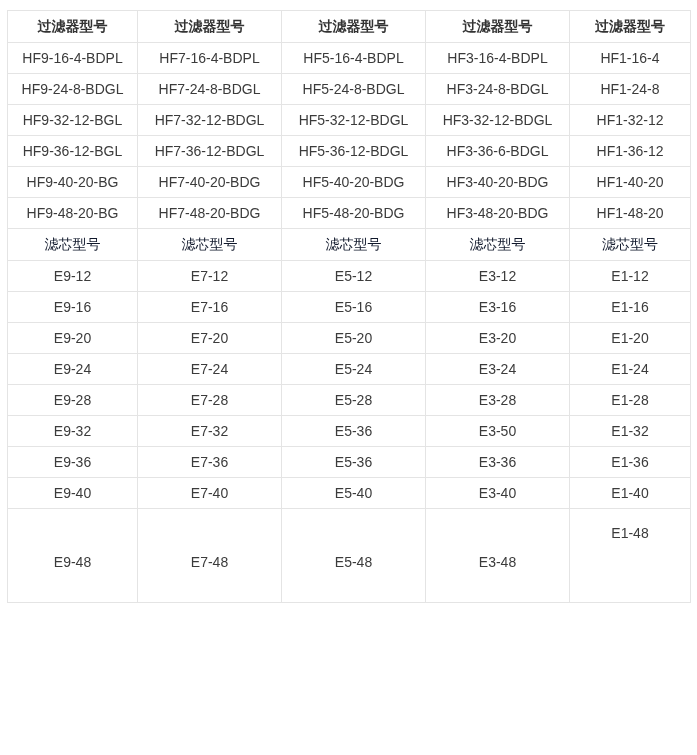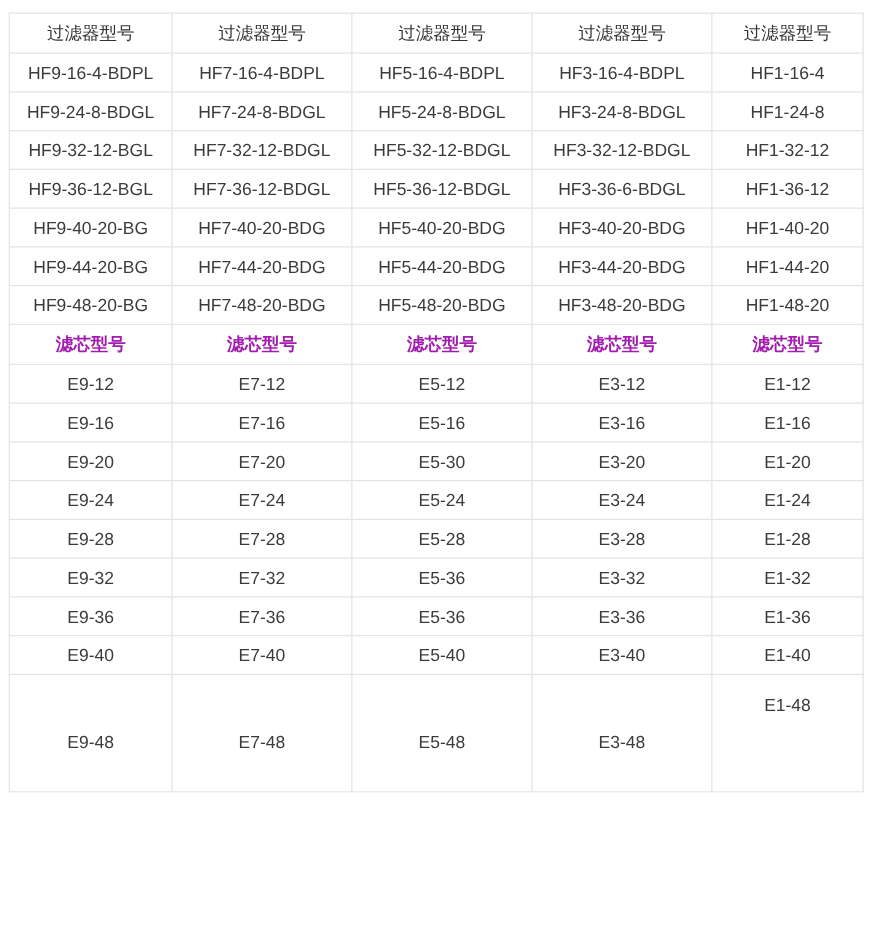--- a/index.html
+++ b/index.html
@@ -11,22 +11,22 @@
     text-align:center;
     vertical-align:middle;
     font-size:14px;
     height:30px;
     padding:0;
     color:#3b3b3b;
     background:#ffffff;
     overflow:hidden;
     white-space:nowrap;
   }
-  table.spec th{font-weight:normal;color:#333333;height:31px;}
-  table.spec td.sub-th{font-weight:bold;color:#a21caf;height:31px;}
+  table.spec th{font-weight:bold;color:#333333;height:31px;}
+  table.spec td.sub-th{font-weight:normal;color:#0f172a;height:31px;}
   tr.row-tall td{height:77px;padding-top:12px;}
   tr.row-tall td.cell-top{vertical-align:top;padding-top:16px;}
 </style>
 </head>
 <body>
 
 <div class="page">
   <table class="spec">
     <colgroup>
       <col style="width:130px">
@@ -72,27 +72,20 @@
         <td>HF1-36-12</td>
       </tr>
       <tr>
         <td>HF9-40-20-BG</td>
         <td>HF7-40-20-BDG</td>
         <td>HF5-40-20-BDG</td>
         <td>HF3-40-20-BDG</td>
         <td>HF1-40-20</td>
       </tr>
       <tr>
-        <td>HF9-44-20-BG</td>
-        <td>HF7-44-20-BDG</td>
-        <td>HF5-44-20-BDG</td>
-        <td>HF3-44-20-BDG</td>
-        <td>HF1-44-20</td>
-      </tr>
-      <tr>
         <td>HF9-48-20-BG</td>
         <td>HF7-48-20-BDG</td>
         <td>HF5-48-20-BDG</td>
         <td>HF3-48-20-BDG</td>
         <td>HF1-48-20</td>
       </tr>
       <tr>
         <td class="sub-th">滤芯型号</td>
         <td class="sub-th">滤芯型号</td>
         <td class="sub-th">滤芯型号</td>
@@ -109,21 +102,21 @@
       <tr>
         <td>E9-16</td>
         <td>E7-16</td>
         <td>E5-16</td>
         <td>E3-16</td>
         <td>E1-16</td>
       </tr>
       <tr>
         <td>E9-20</td>
         <td>E7-20</td>
-        <td>E5-30</td>
+        <td>E5-20</td>
         <td>E3-20</td>
         <td>E1-20</td>
       </tr>
       <tr>
         <td>E9-24</td>
         <td>E7-24</td>
         <td>E5-24</td>
         <td>E3-24</td>
         <td>E1-24</td>
       </tr>
@@ -131,21 +124,21 @@
         <td>E9-28</td>
         <td>E7-28</td>
         <td>E5-28</td>
         <td>E3-28</td>
         <td>E1-28</td>
       </tr>
       <tr>
         <td>E9-32</td>
         <td>E7-32</td>
         <td>E5-36</td>
-        <td>E3-32</td>
+        <td>E3-50</td>
         <td>E1-32</td>
       </tr>
       <tr>
         <td>E9-36</td>
         <td>E7-36</td>
         <td>E5-36</td>
         <td>E3-36</td>
         <td>E1-36</td>
       </tr>
       <tr>

